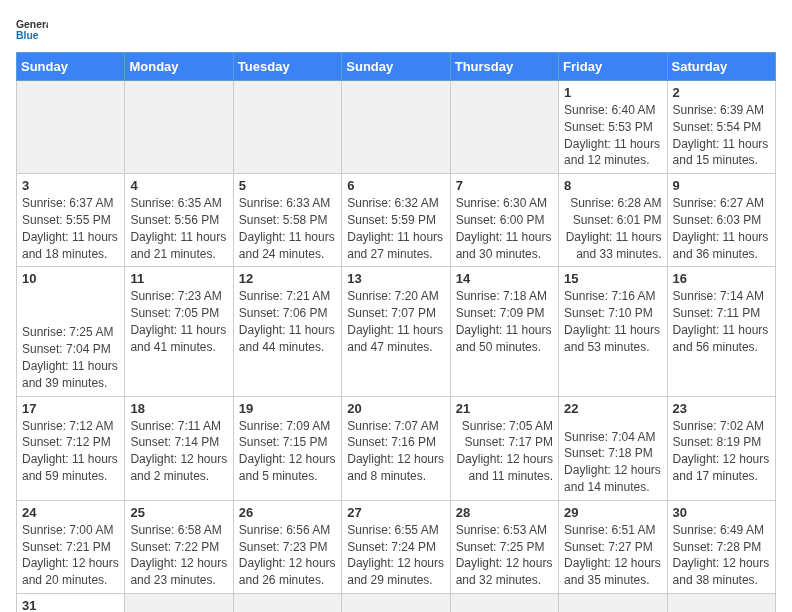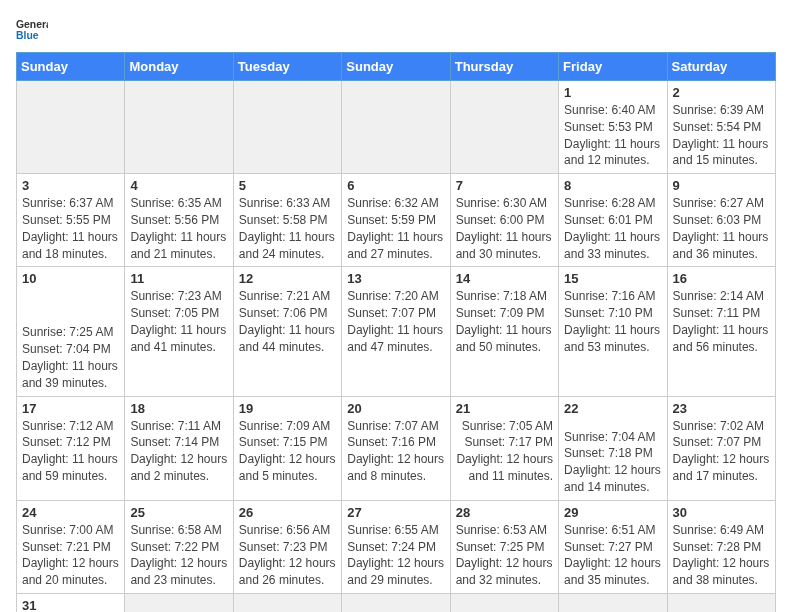--- a/index.html
+++ b/index.html
@@ -157,21 +157,21 @@
 Daylight: 11 hours and 27 minutes.</div>
         </td>
         <td>
           <span class="day-number">7</span>
           <div class="day-info" style="white-space: pre-line;">Sunrise: 6:30 AM
 Sunset: 6:00 PM
 Daylight: 11 hours and 30 minutes.</div>
         </td>
         <td>
           <span class="day-number">8</span>
-          <div class="day-info" style="white-space: pre-line;">Sunrise: 6:28 AM
+          <div class="day-info" style="white-space: pre-line; text-align: right;">Sunrise: 6:28 AM
 Sunset: 6:01 PM
 Daylight: 11 hours and 33 minutes.</div>
         </td>
         <td>
           <span class="day-number">9</span>
           <div class="day-info" style="white-space: pre-line;">Sunrise: 6:27 AM
 Sunset: 6:03 PM
 Daylight: 11 hours and 36 minutes.</div>
         </td>
       </tr>
@@ -207,21 +207,21 @@
 Daylight: 11 hours and 50 minutes.</div>
         </td>
         <td>
           <span class="day-number">15</span>
           <div class="day-info" style="white-space: pre-line;">Sunrise: 7:16 AM
 Sunset: 7:10 PM
 Daylight: 11 hours and 53 minutes.</div>
         </td>
         <td>
           <span class="day-number">16</span>
-          <div class="day-info" style="white-space: pre-line;">Sunrise: 2:14 AM
+          <div class="day-info" style="white-space: pre-line;">Sunrise: 7:14 AM
 Sunset: 7:11 PM
 Daylight: 11 hours and 56 minutes.</div>
         </td>
       </tr>
       <tr>
         <td>
           <span class="day-number">17</span>
           <div class="day-info" style="white-space: pre-line;">Sunrise: 7:12 AM
 Sunset: 7:12 PM
 Daylight: 11 hours and 59 minutes.</div>
@@ -252,21 +252,21 @@
         </td>
         <td>
           <span class="day-number">22</span>
           <div class="day-info" style="white-space: pre-line; margin-top: 13px;">Sunrise: 7:04 AM
 Sunset: 7:18 PM
 Daylight: 12 hours and 14 minutes.</div>
         </td>
         <td>
           <span class="day-number">23</span>
           <div class="day-info" style="white-space: pre-line;">Sunrise: 7:02 AM
-Sunset: 7:07 PM
+Sunset: 8:19 PM
 Daylight: 12 hours and 17 minutes.</div>
         </td>
       </tr>
       <tr>
         <td>
           <span class="day-number">24</span>
           <div class="day-info" style="white-space: pre-line;">Sunrise: 7:00 AM
 Sunset: 7:21 PM
 Daylight: 12 hours and 20 minutes.</div>
         </td>

